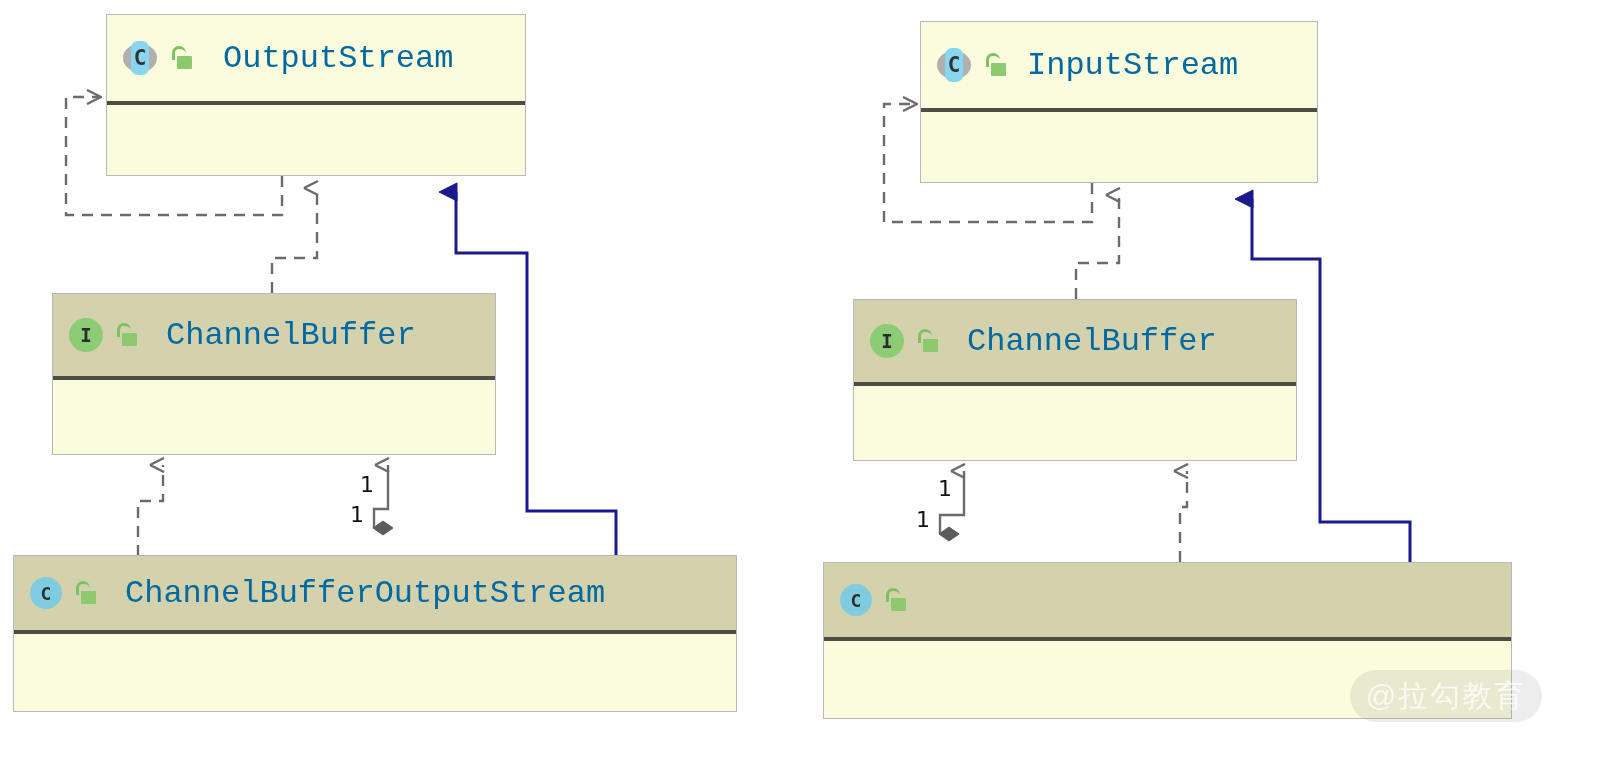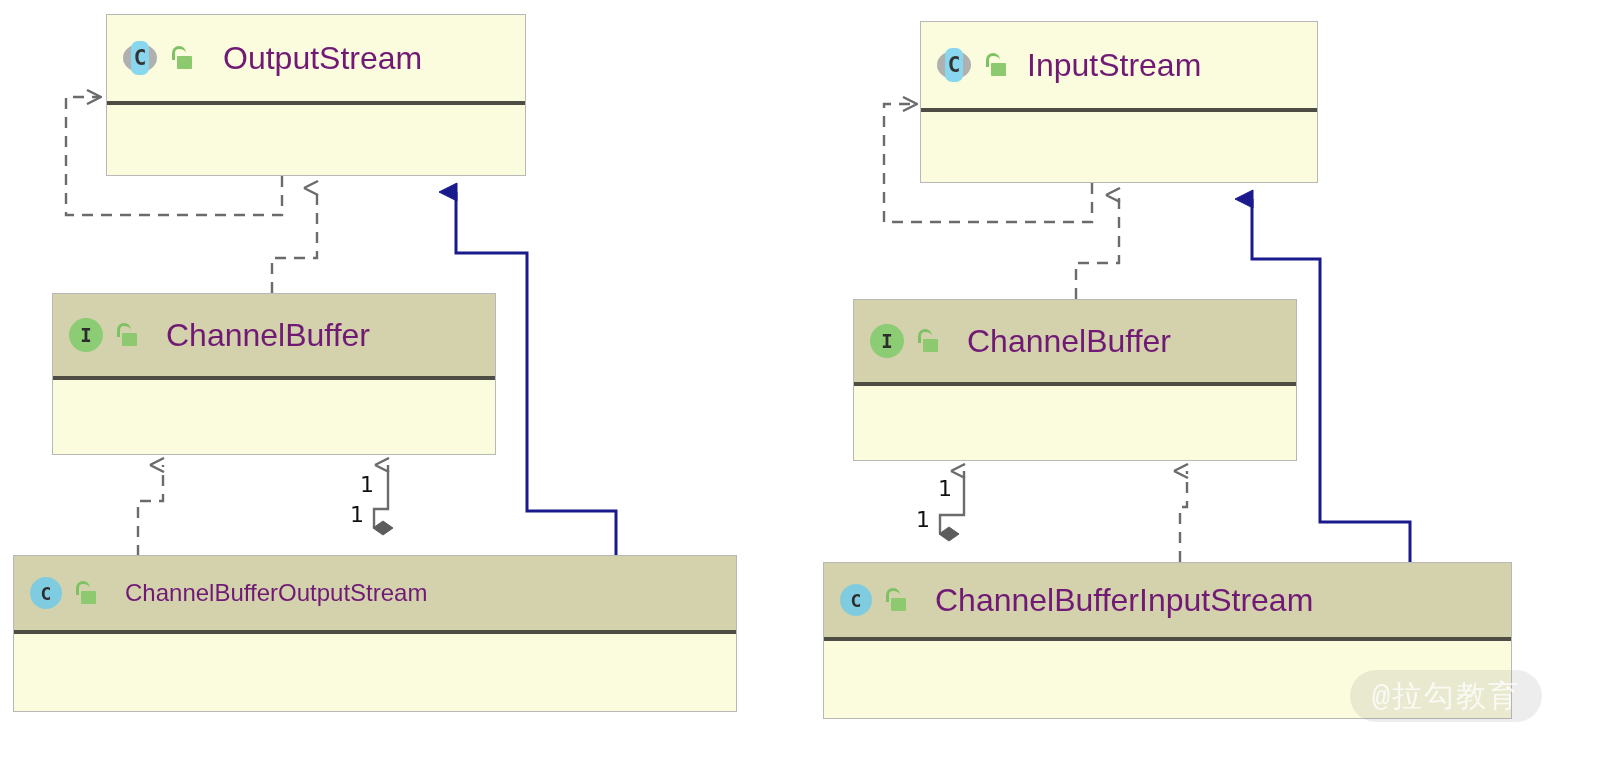--- a/index.html
+++ b/index.html
@@ -7,21 +7,21 @@
        font-family:"DejaVu Sans Mono",monospace;}
   #stage{position:absolute;left:0;top:0;width:1612px;height:770px;}
   svg.layer{position:absolute;left:0;top:0;width:1612px;height:770px;}
   .uml-box{position:absolute;box-sizing:border-box;border:1px solid #b8b8b8;
            background:#fbfbdd;}
   .uml-head{display:flex;align-items:center;box-sizing:border-box;
             border-bottom:4px solid #4d4d43;height:100%;padding-left:16px;}
   .uml-head.olive{background:#d3d2ac;}
   .uml-head.cream{background:#fbfbdd;}
   .uml-body{background:#fbfbdd;}
-  .cls-name{font-family:Liberation Sans, sans-serif;color:#701a75;
+  .cls-name{font-family:Liberation Mono, monospace;color:#0369a1;
             white-space:nowrap;letter-spacing:0px;}
   .ic{position:relative;flex:0 0 auto;}
   
   .ic-absclass{width:34px;height:34px;}
   .ic-absclass .arcs{position:absolute;left:0;top:3px;width:34px;height:28px;
       border-radius:50%;background:#b0b0b0;}
   .ic-absclass .chip{position:absolute;left:8px;top:0px;width:18px;height:34px;
       border-radius:7px;background:#89d7ee;}
   .ic-absclass .lt{position:absolute;left:0;top:0;width:34px;height:34px;
       display:flex;align-items:center;justify-content:center;
@@ -38,21 +38,21 @@
   .ic-lock{width:22px;height:24px;position:relative;}
   .ic-lock .shackle{position:absolute;left:1px;top:0;width:11px;height:11px;
       border:3px solid #7cc263;border-bottom:none;border-right:none;
       border-top-left-radius:7px;border-top-right-radius:7px;}
   .ic-lock .bodyb{position:absolute;left:6px;top:10px;width:15px;height:13px;
       background:#8cc96f;border-radius:1px;}
   .mult{position:absolute;font-family:"DejaVu Sans",sans-serif;color:#111;
         font-size:22px;line-height:22px;}
   .watermark{position:absolute;border-radius:26px;background:rgba(150,150,150,0.17);
       display:flex;align-items:center;justify-content:center;
-      font-family:Liberation Mono, monospace;color:rgba(255,255,255,0.78);
+      font-family:Liberation Sans, sans-serif;color:rgba(255,255,255,0.78);
       letter-spacing:2px;}
 </style>
 </head>
 <body>
 
 <div id="stage">
 
   <svg class="layer" viewBox="0 0 1612 770">
     <defs>
       <marker id="hollowTri" markerWidth="16" markerHeight="16" refX="8" refY="14" orient="auto" markerUnits="userSpaceOnUse">
@@ -147,21 +147,21 @@
 
   <div class="uml-box" style="left:13px;top:555px;width:724px;height:157px;">
     <div class="uml-head olive" style="height:78px;">
       <span class="ic ic-class" style="font-size:18px;">
         <span>C</span>
       </span>
       <span class="ic ic-lock" style="margin-left:13px;">
         <span class="shackle"></span>
           <span class="bodyb"></span>
       </span>
-      <span class="cls-name" style="font-size:24px;margin-left:28px;">ChannelBufferOutputStream</span>
+      <span class="cls-name" style="font-size:32px;margin-left:28px;">ChannelBufferOutputStream</span>
     </div>
     <div class="uml-body" style="height:75px;"></div>
   </div>
 
   <div class="uml-box" style="left:920px;top:21px;width:398px;height:162px;">
     <div class="uml-head cream" style="height:90px;">
       <span class="ic ic-absclass">
         <span class="arcs"></span>
           <span class="chip"></span>
         <span class="lt" style="font-size:21px;">C</span>
@@ -191,20 +191,19 @@
 
   <div class="uml-box" style="left:823px;top:562px;width:689px;height:157px;">
     <div class="uml-head olive" style="height:78px;">
       <span class="ic ic-class" style="font-size:18px;">
         <span>C</span>
       </span>
       <span class="ic ic-lock" style="margin-left:13px;">
         <span class="shackle"></span>
           <span class="bodyb"></span>
       </span>
-      <span class="cls-name" style="font-size:32px;margin-left:28px;">ChannelBufferInputStream</span>
     </div>
     <div class="uml-body" style="height:75px;"></div>
   </div>
 
   <div class="watermark" style="left:1350px;top:670px;width:192px;height:52px;font-size:30px;">@拉勾教育</div>
 
 </div>
 
 </body></html>

